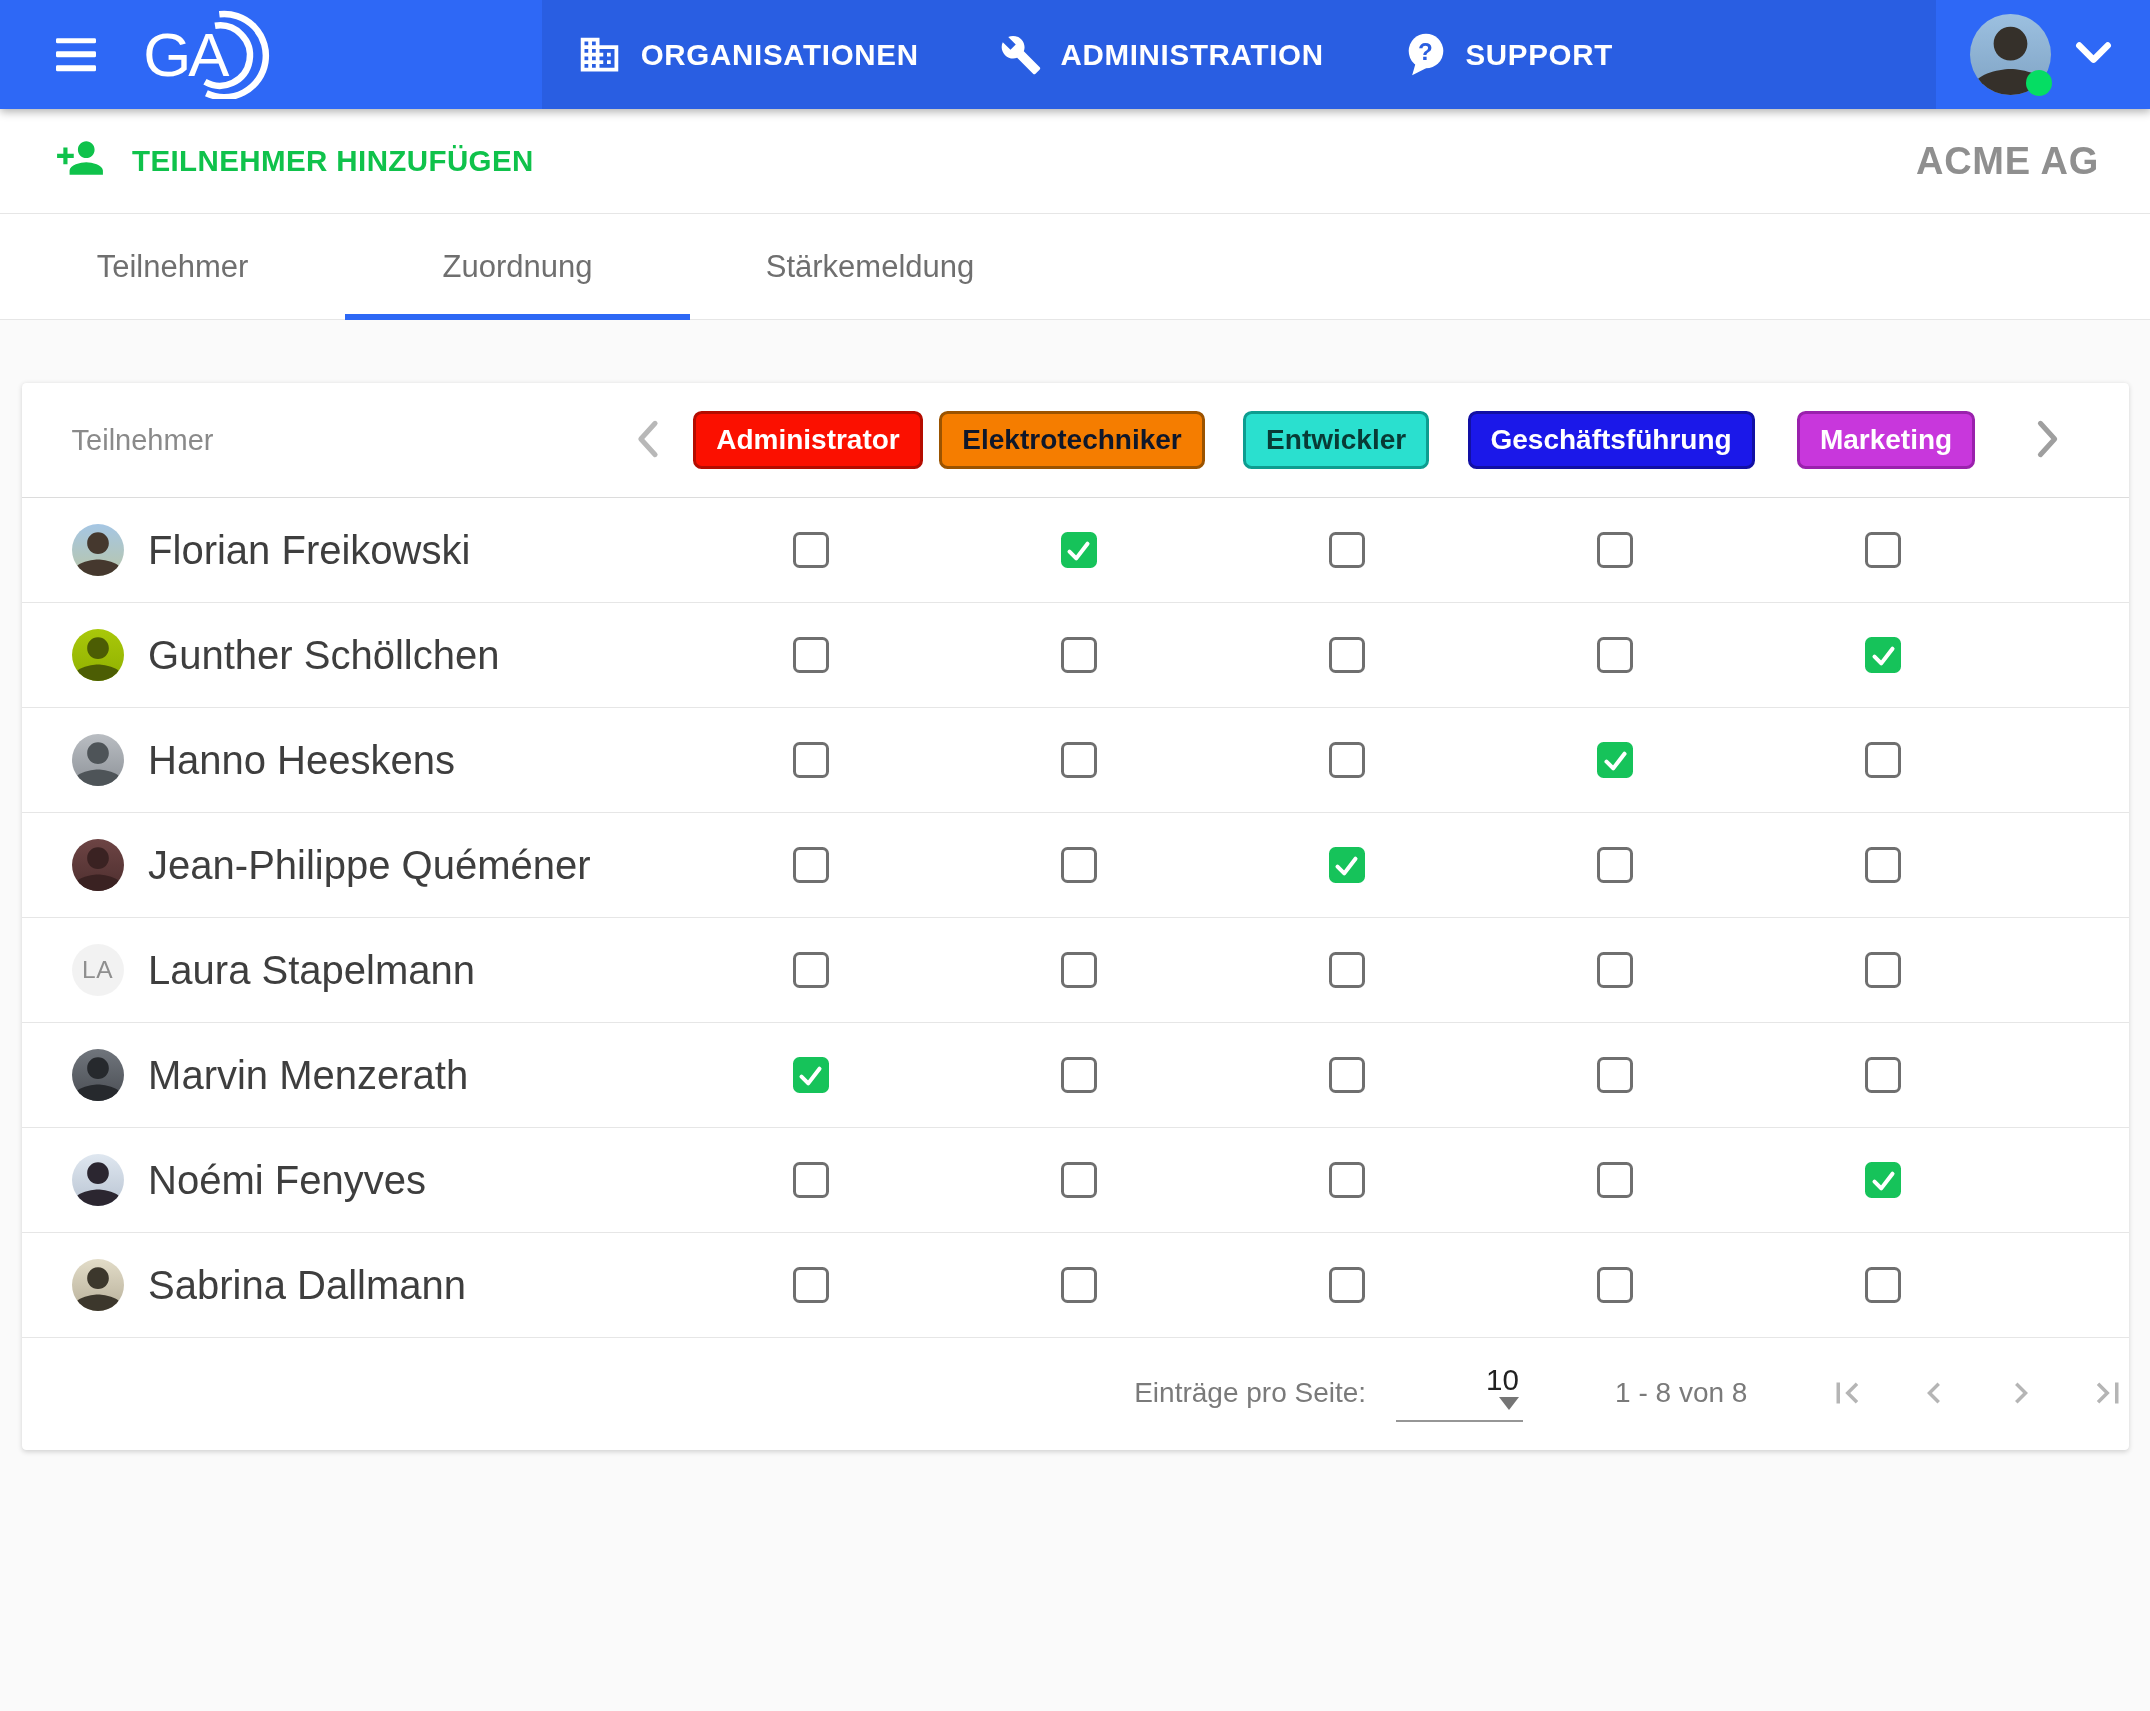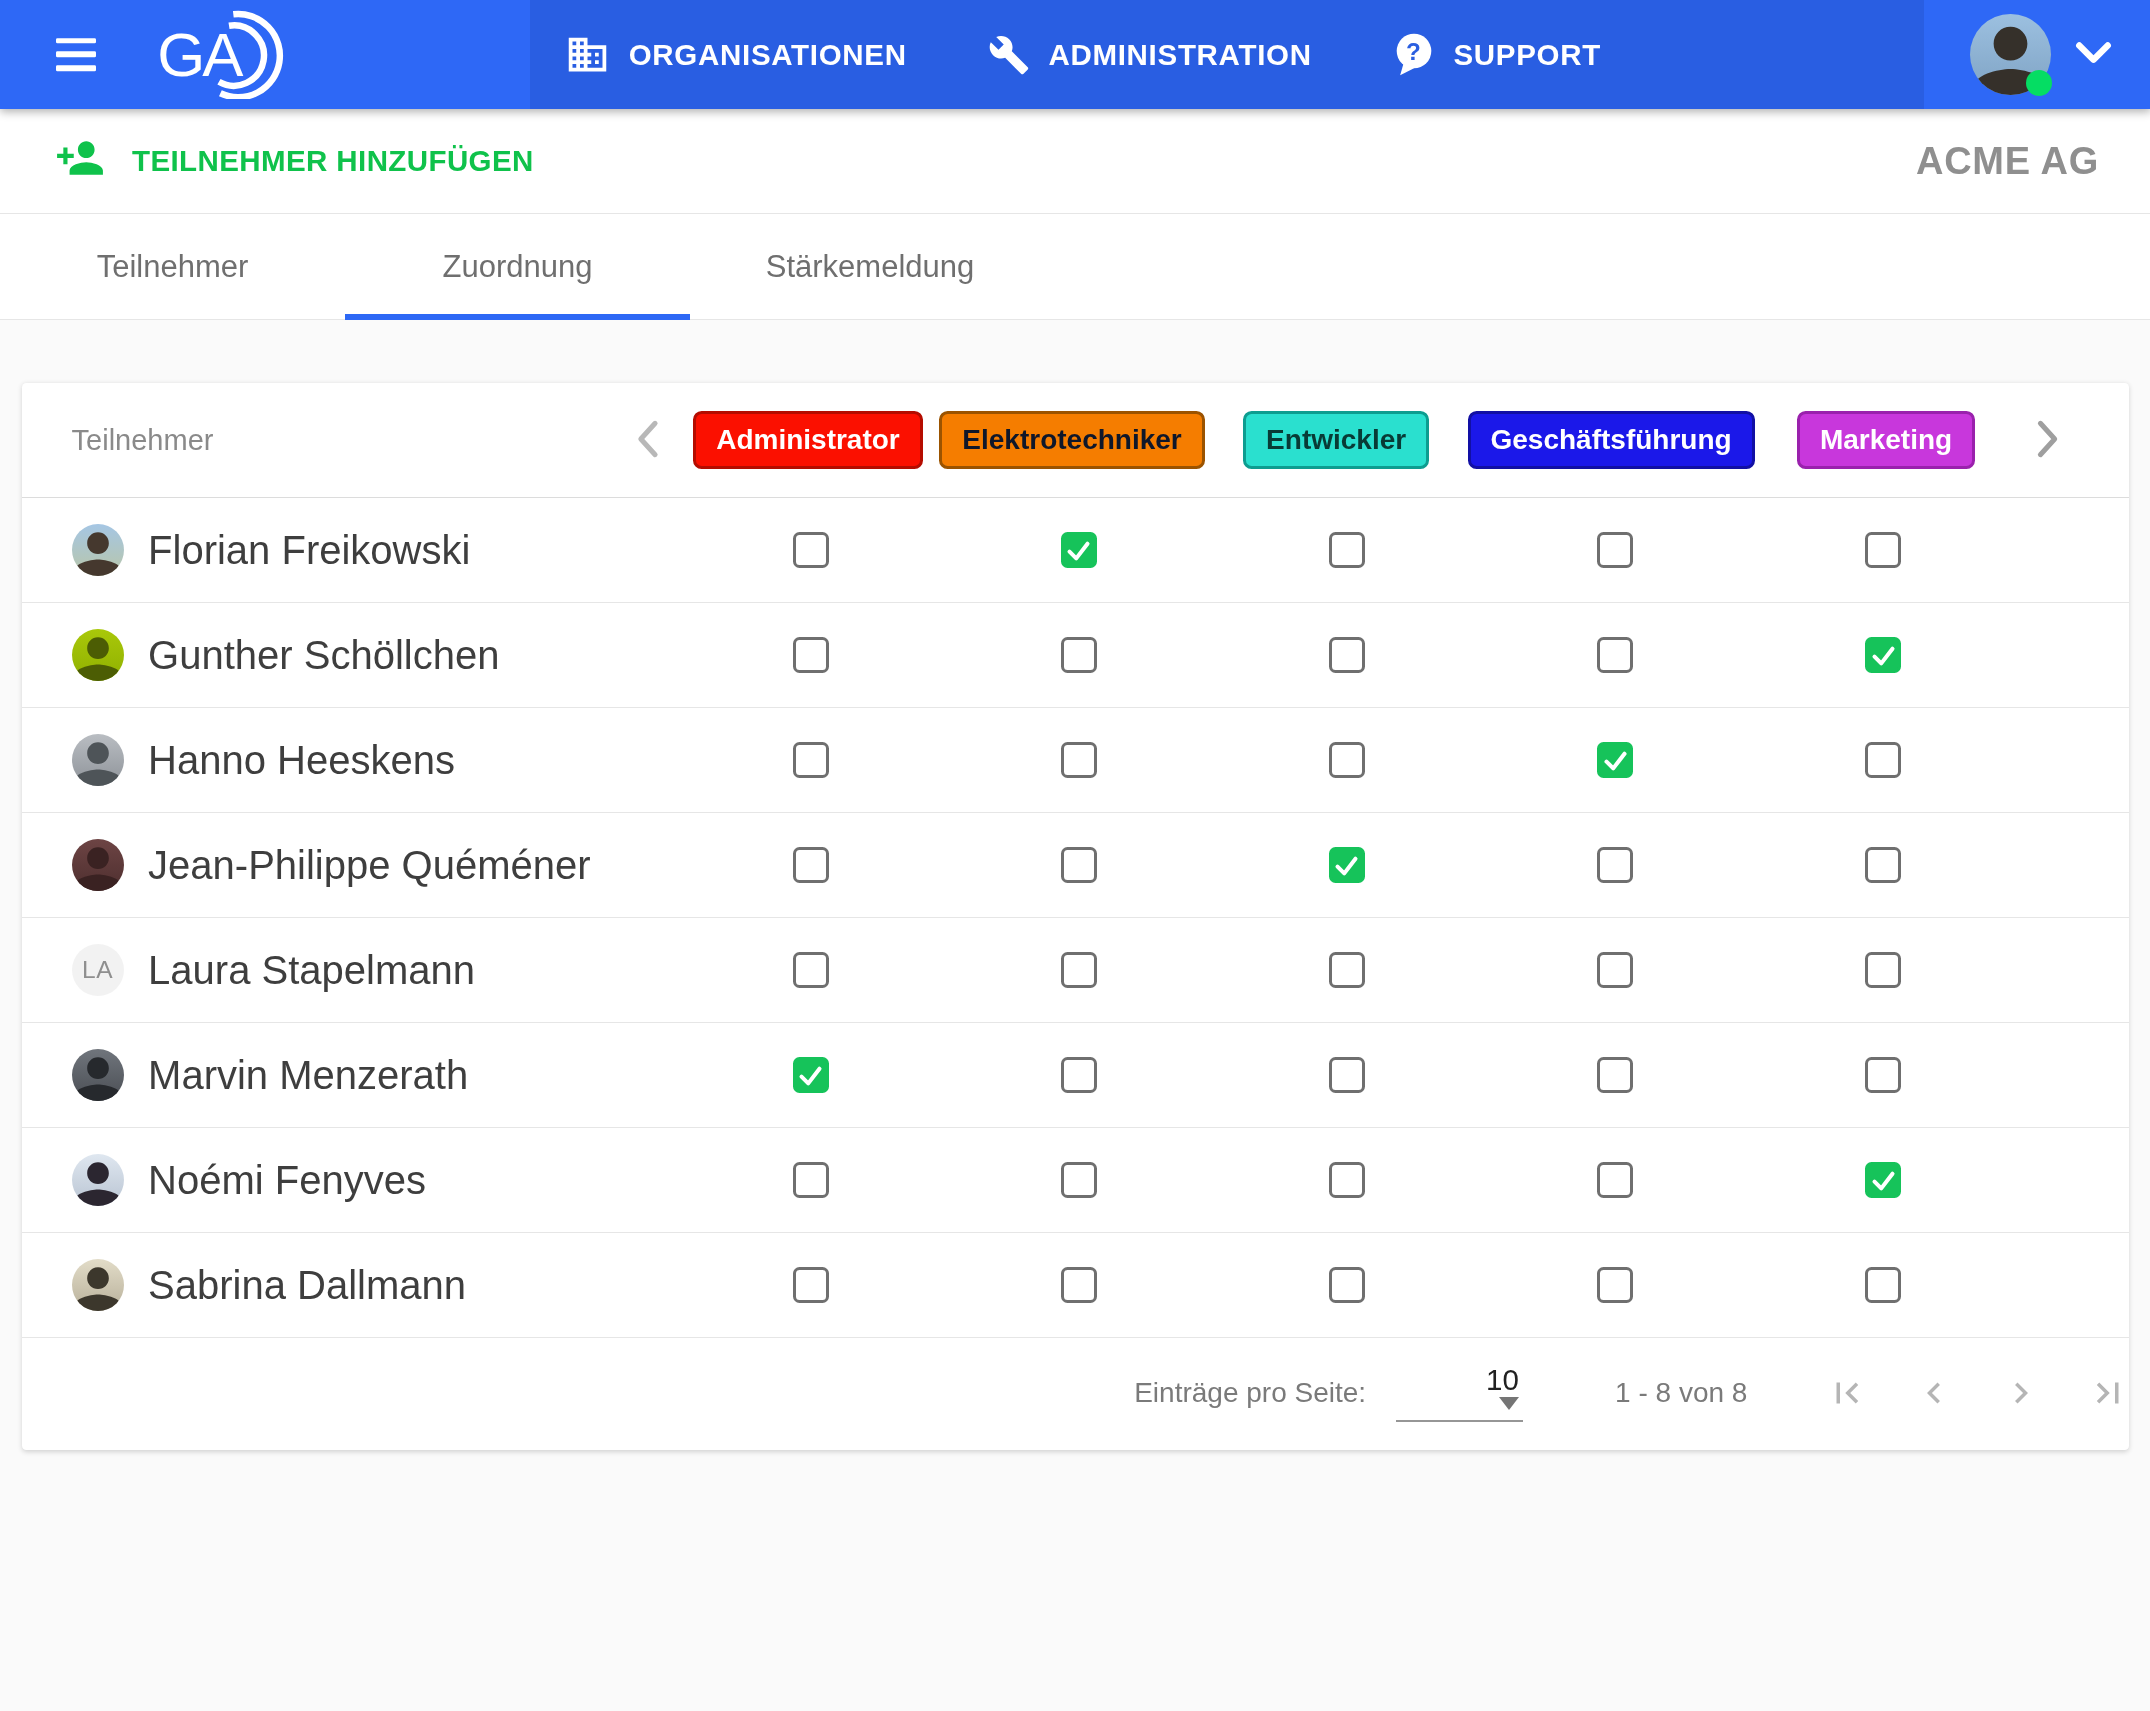--- a/index.html
+++ b/index.html
@@ -9,28 +9,28 @@
     background:#fafafa;
     overflow:hidden;
     position:relative;
   }
   
   .navbar {
     position:relative; height:109px; background:#2e68f6;
     box-shadow:0 2.9px 8.6px rgba(0,0,0,.30); z-index:10;
   }
   .nav-strip {
-    position:absolute; left:530px; top:0; width:1394px; height:109px;
+    position:absolute; left:542px; top:0; width:1394px; height:109px;
     background:rgba(0,10,50,.10);
     display:flex; align-items:center; gap:81px; padding-left:35px;
   }
   .hamburger { position:absolute; left:56px; top:50%; transform:translateY(-50%);
     width:40px; display:flex; flex-direction:column; gap:8px; background:none; border:none; cursor:pointer;}
   .hamburger span { display:block; height:5.8px; width:40px; background:#fff; border-radius:1.4px; }
-  .logo { position:absolute; left:157px; top:10px; }
+  .logo { position:absolute; left:143px; top:10px; }
   .nav-item { display:flex; align-items:center; gap:18.7px; color:#fff; background:none; border:none;
     font-family:inherit; font-size:29.5px; font-weight:700; letter-spacing:0.7px; cursor:pointer; }
   .nav-item svg { display:block; }
   .nav-right { position:absolute; right:39px; top:0; height:109px; display:flex; align-items:center; gap:24.5px; }
   .avatar-wrap { position:relative; width:81px; height:81px; cursor:pointer; }
   .avatar-big { width:81px; height:81px; border-radius:50%; overflow:hidden; position:relative; }
   .presence-dot { position:absolute; right:-1.4px; bottom:-1.4px; width:26px; height:26px;
     border-radius:50%; background:#05dd63; }
   
   .action-bar {

